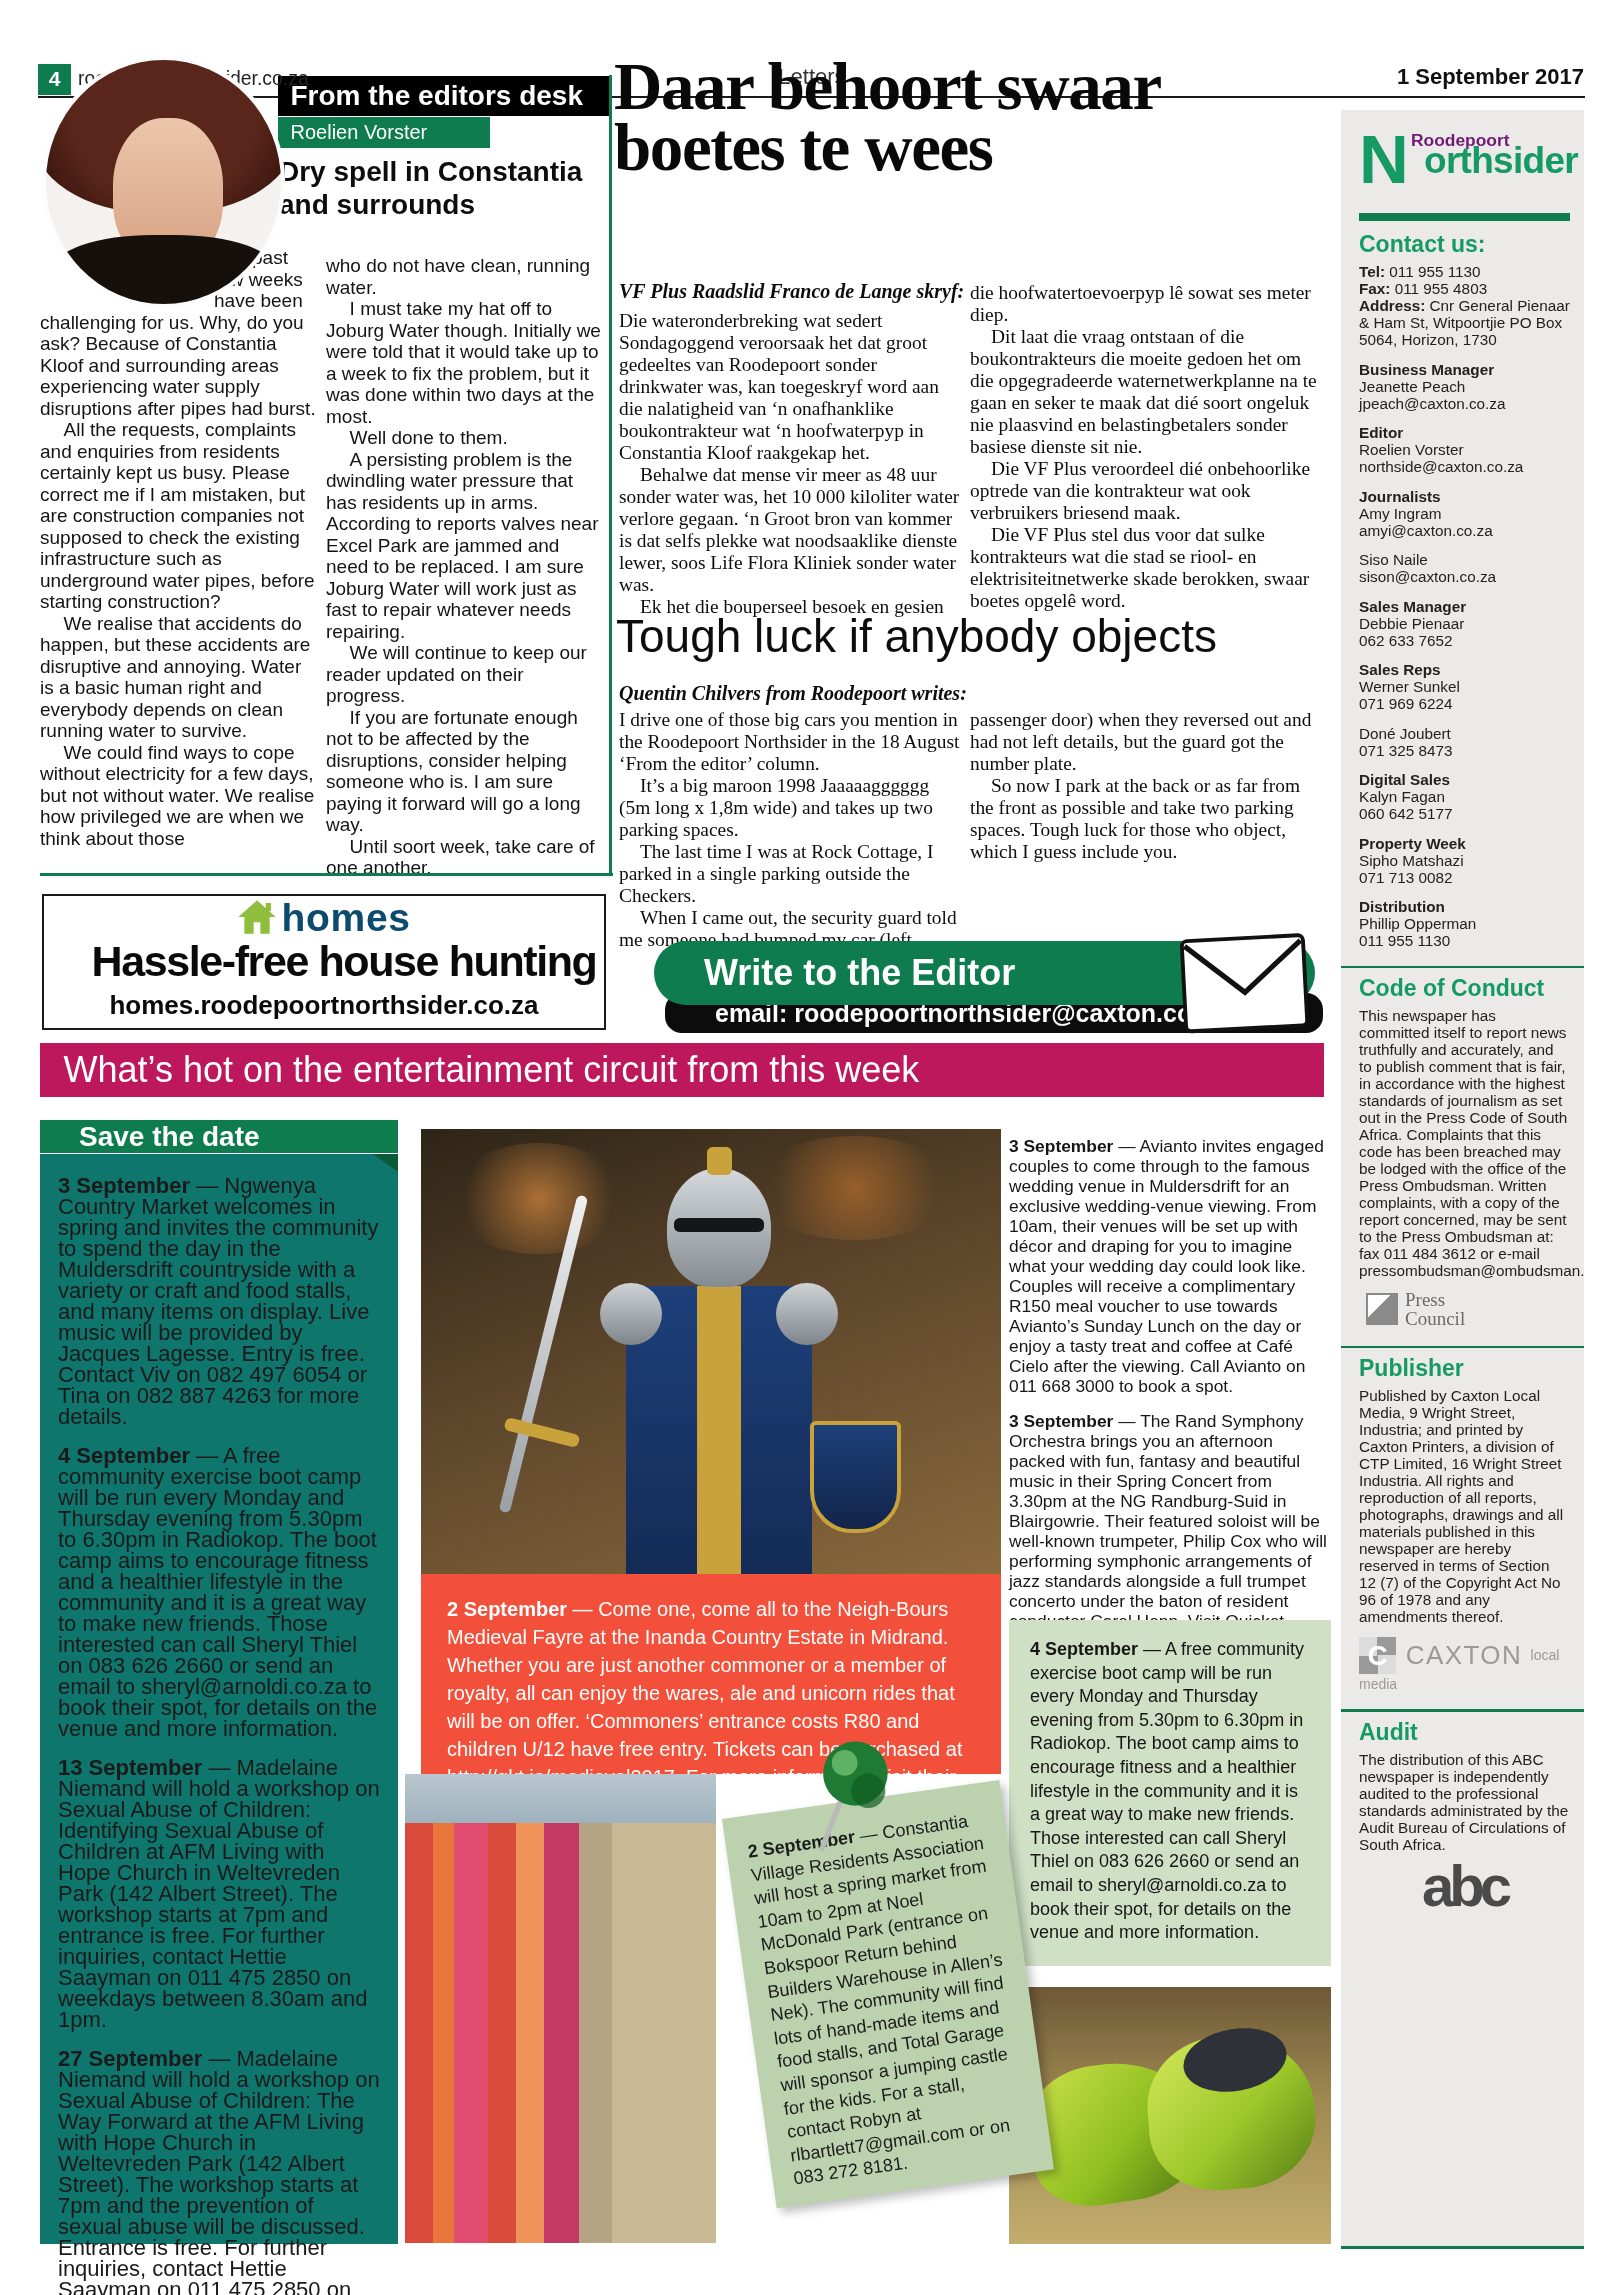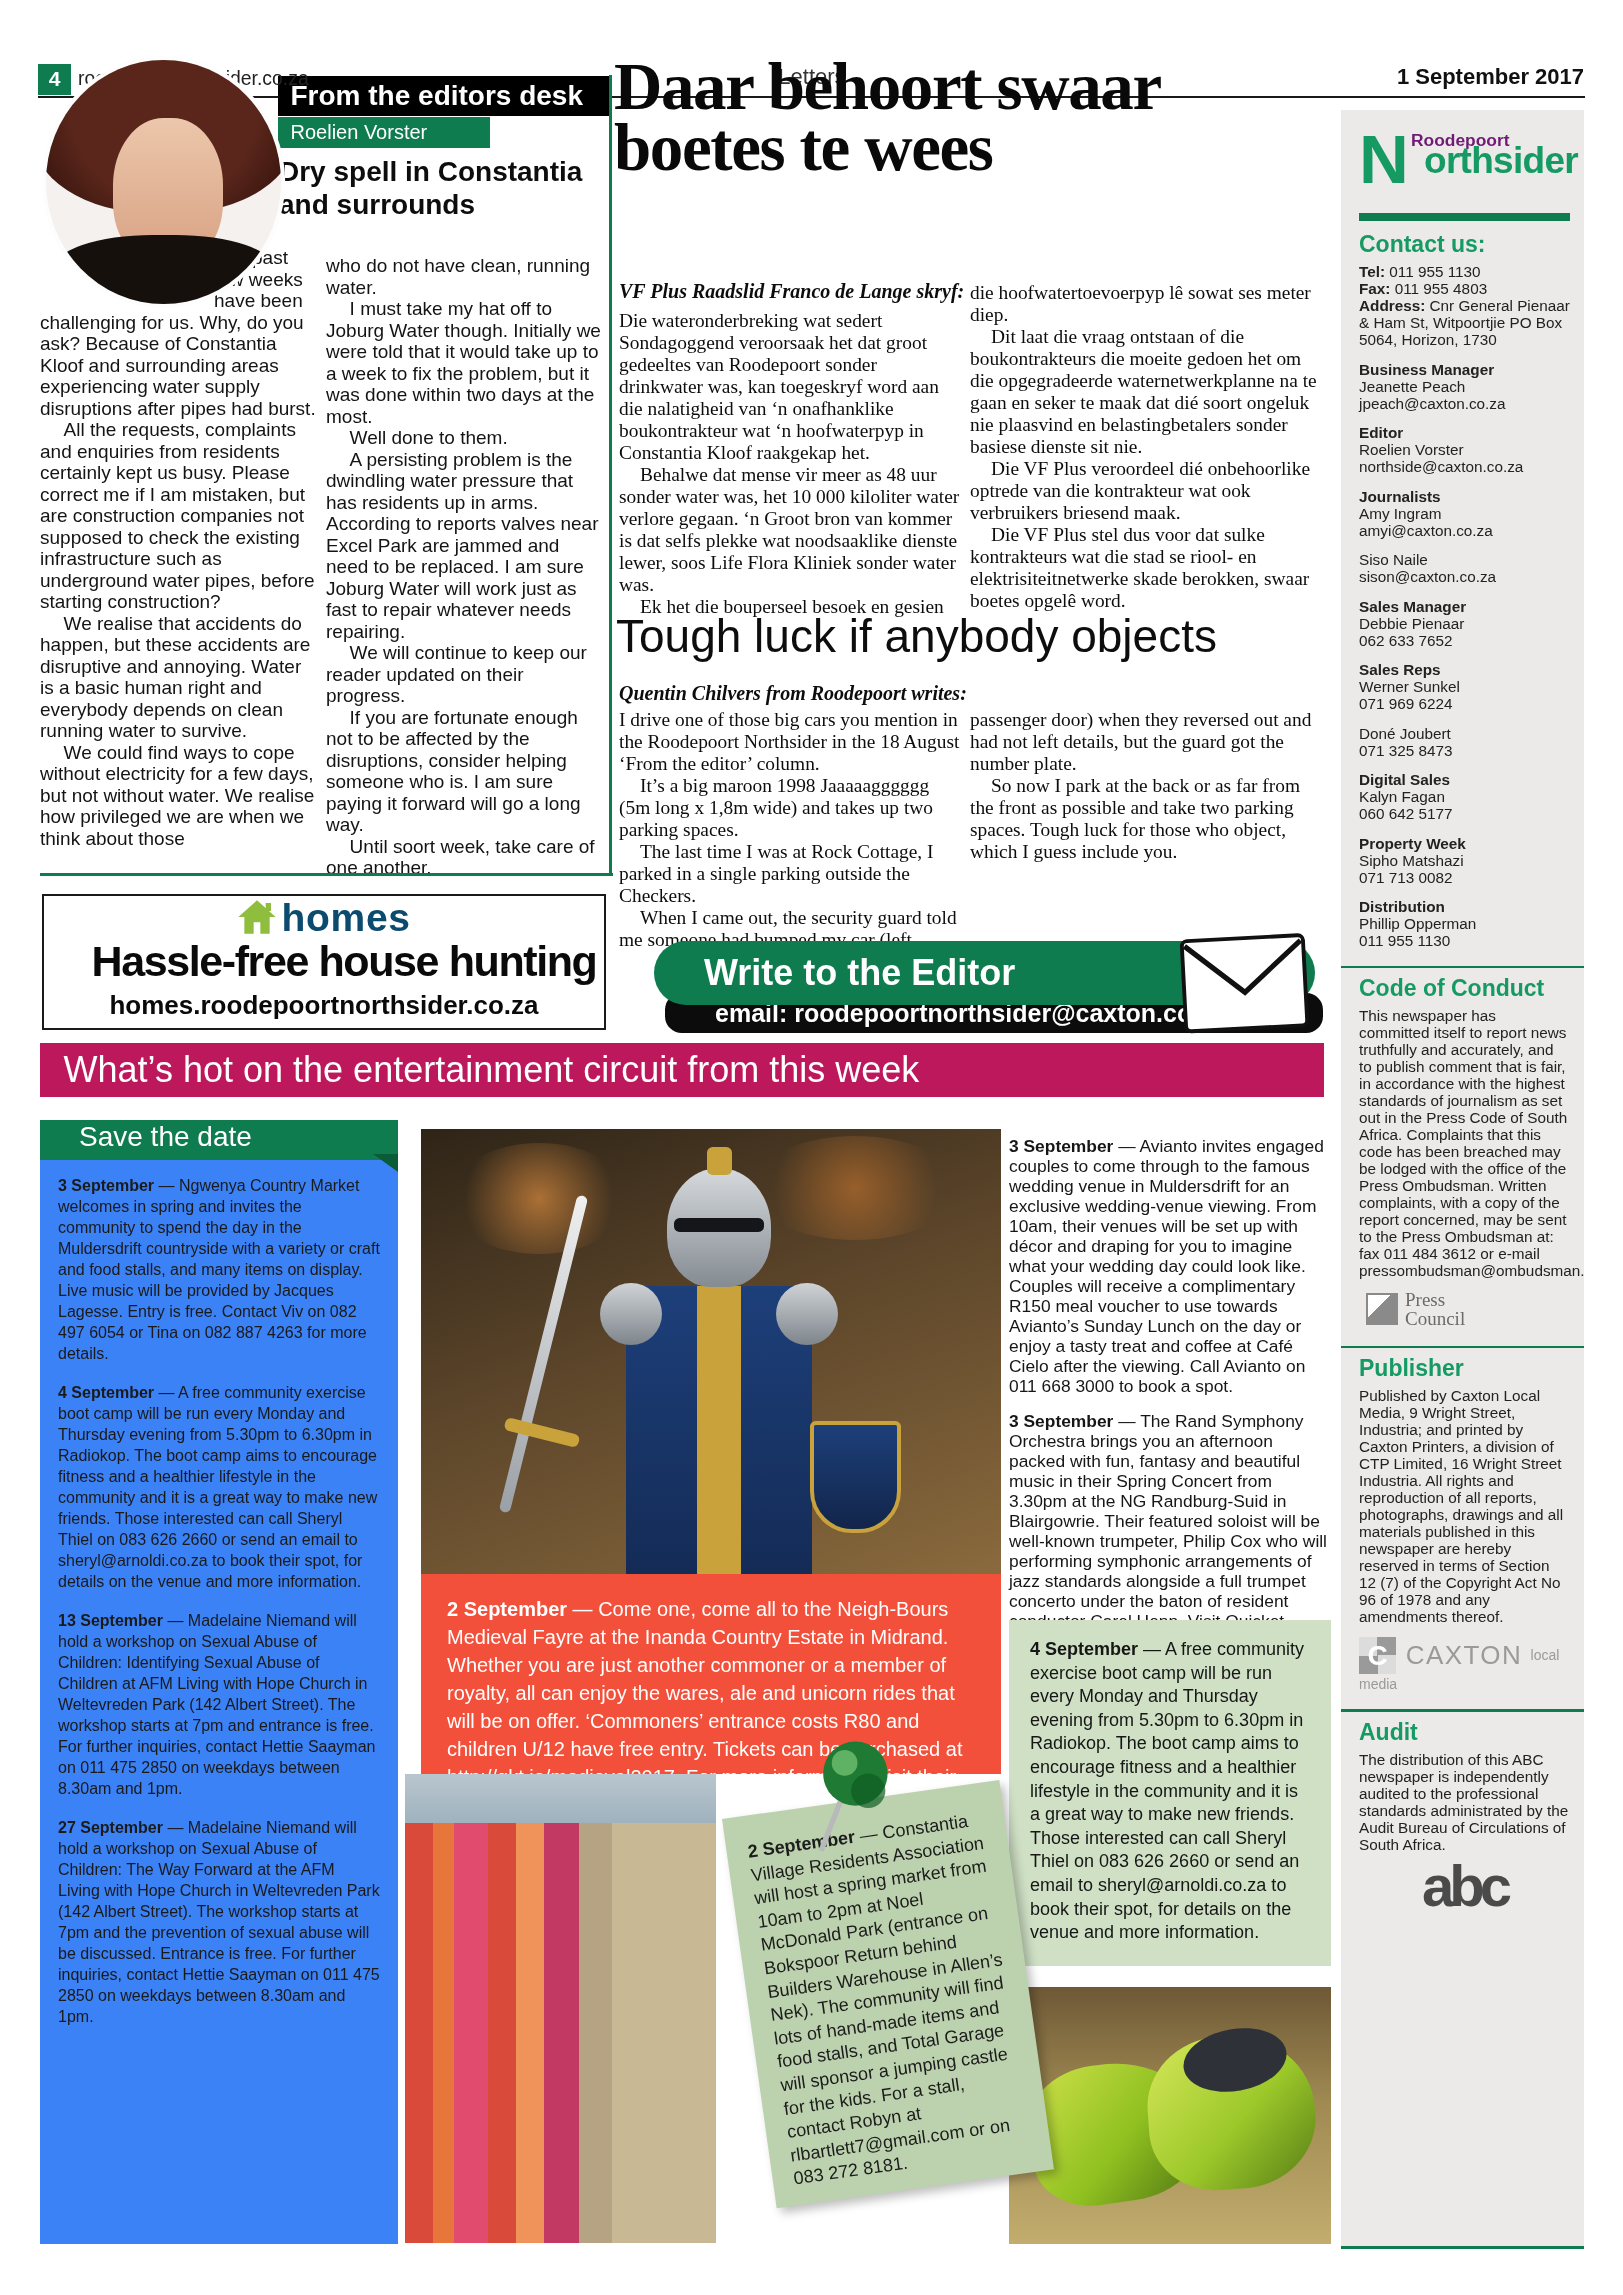--- a/index.html
+++ b/index.html
@@ -62,25 +62,25 @@
   .homes-url{font-size:26px;font-weight:bold;color:#0a0a0a;margin-top:7px;}
   
   .we-green{left:654px;top:941px;width:661px;height:64px;border-radius:32px;background:#0f7c4f;
             color:#fff;font-size:36px;font-weight:bold;line-height:64px;padding-left:50px;box-sizing:border-box;z-index:2;}
   .we-black{left:665px;top:993px;width:658px;height:40px;border-radius:16.7px;background:#0c0c0c;
             color:#fff;font-size:25px;font-weight:bold;line-height:40px;padding-left:50px;box-sizing:border-box;z-index:1;}
   .we-env{left:1180px;top:930px;z-index:3;transform:rotate(-3deg);}
   
   .ent-banner{left:40px;top:1043px;width:1284px;height:54px;background:#be185d;color:#fff;
               font-size:36px;line-height:54px;padding-left:23.6px;box-sizing:border-box;}
-  .std-head{left:40px;top:1120px;width:358px;height:40px;background:#0f7c4f;color:#fff;
-            font-size:28px;font-weight:normal;line-height:33px;padding-left:39px;box-sizing:border-box;z-index:2;}
+  .std-head{left:40px;top:1120px;width:358px;height:33px;background:#0f7c4f;color:#fff;
+            font-size:28px;font-weight:bold;line-height:33px;padding-left:39px;box-sizing:border-box;z-index:2;}
   .std-notch{left:373px;top:1154px;width:0;height:0;border-top:18px solid #0a5c39;border-left:25px solid transparent;z-index:2;}
-  .std-panel{left:40px;top:1154px;width:358px;height:1090px;background:#3b82f6;
-             padding:21px 18px;box-sizing:border-box;font-size:16px;line-height:21px;color:#1a1a1a;}
+  .std-panel{left:40px;top:1154px;width:358px;height:1090px;background:#0f766e;
+             padding:21px 18px;box-sizing:border-box;font-size:22px;line-height:21px;color:#1a1a1a;}
   .std-panel p{margin:0 0 18px 0;}
   .event b{font-weight:bold;}
   .knight{left:421px;top:1129px;width:580px;height:446px;overflow:hidden;
           background:linear-gradient(160deg,#2e2417 0%,#5c452a 45%,#8a6a3d 100%);}
   .knight .glow1{position:absolute;left:28px;top:14px;width:180px;height:111px;border-radius:50%;
           background:radial-gradient(circle,#d98b3f 0,transparent 70%);opacity:.7;}
   .knight .glow2{position:absolute;right:42px;top:7px;width:208px;height:104px;border-radius:50%;
           background:radial-gradient(circle,#c7762e 0,transparent 70%);opacity:.6;}
   .knight .helm{position:absolute;left:246px;top:39px;width:104px;height:119px;
           background:linear-gradient(#d6dadd,#848b91);border-radius:50% 50% 42% 42%;}

